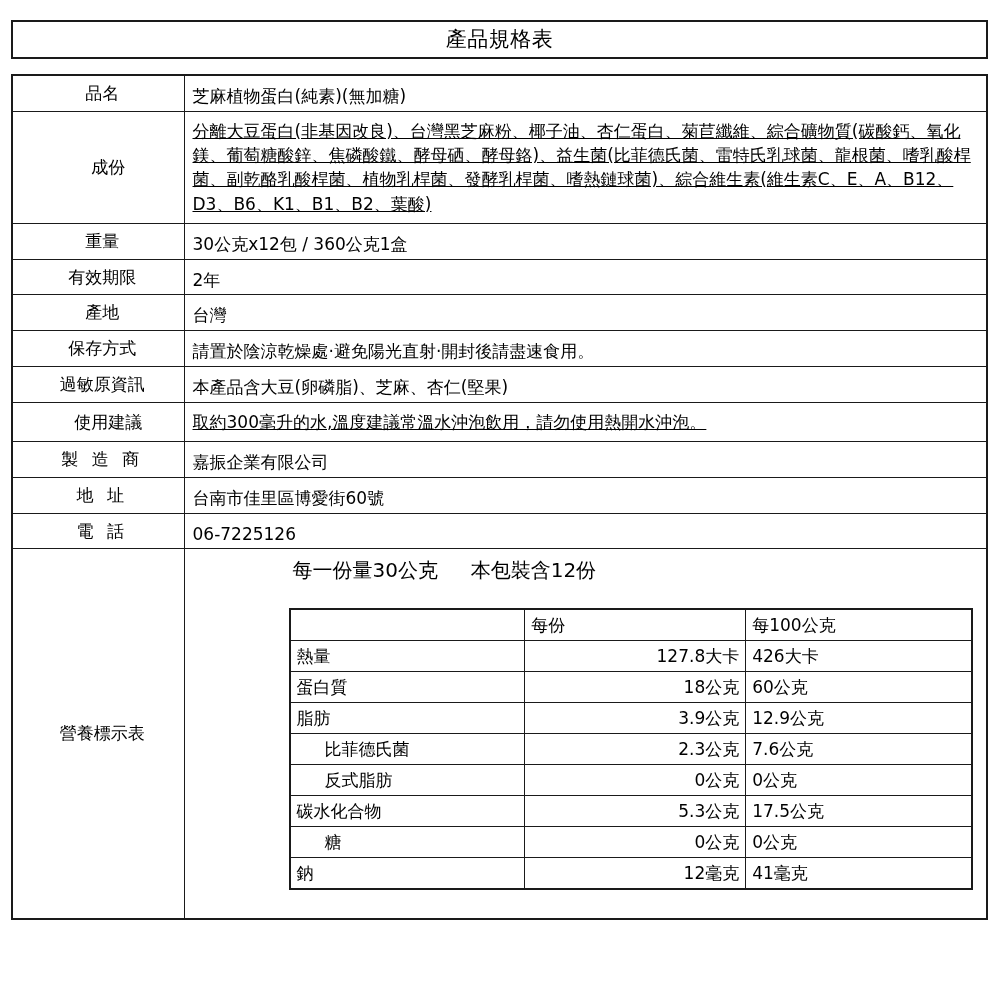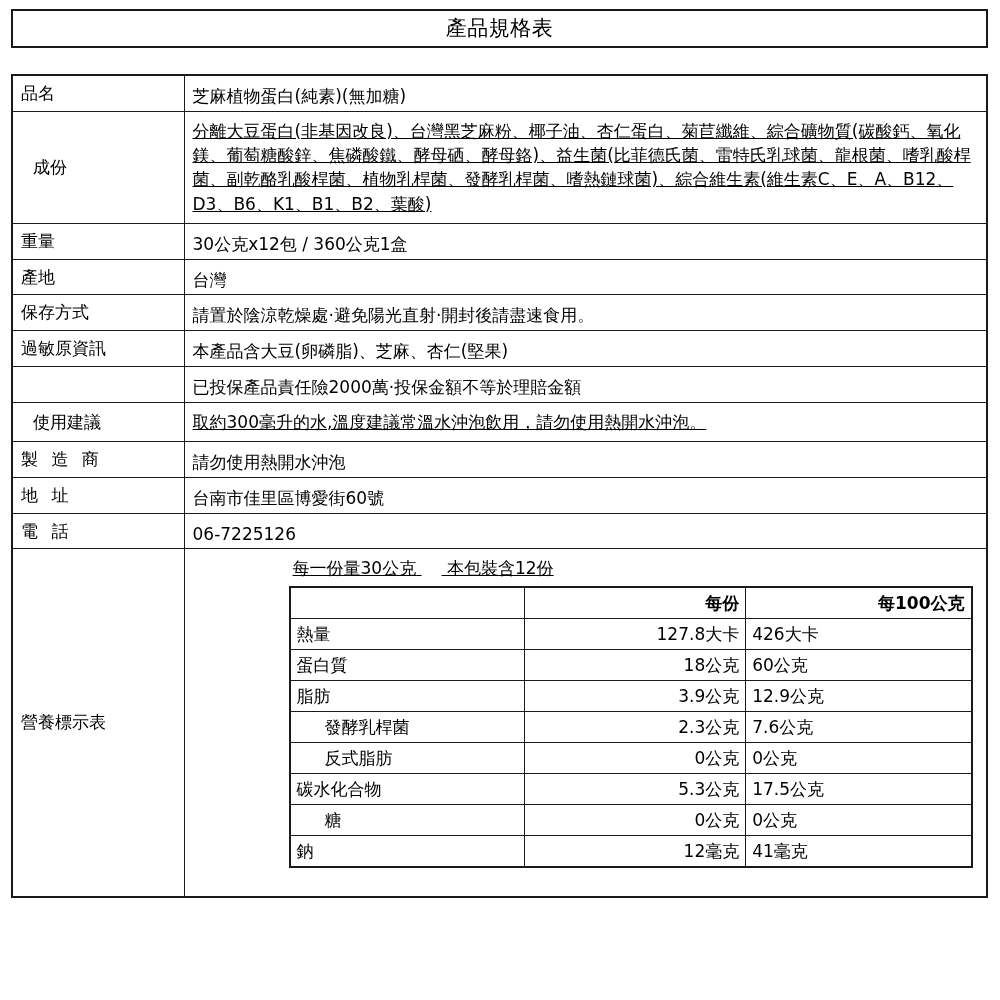--- a/index.html
+++ b/index.html
@@ -19,21 +19,21 @@
     position: relative;
     width: 1000px;
     height: 1000px;
     box-sizing: border-box;
   }
 
   
   .title-box {
     position: absolute;
     left: 11px;
-    top: 9px;
+    top: 20px;
     width: 977px;
     height: 39px;
     border: 2px solid #1a1a1a;
     box-sizing: border-box;
     display: flex;
     align-items: center;
     justify-content: center;
     background: #fff;
   }
   .title-text {
@@ -61,20 +61,21 @@
     vertical-align: middle;
     font-size: 17px;
     line-height: 1.34;
   }
   .col-label { width: 172px; }
   .col-value { width: auto; }
 
   .cell-label {
     padding: 3px 0 3px 8px;
     white-space: nowrap;
+    text-align: center;
   }
   .cell-label.spaced {
     letter-spacing: 4px;
   }
   .cell-value {
     padding: 9px 6px 3px 8px;
   }
   .cell-value.multiline {
     padding-top: 7px;
     padding-bottom: 7px;
@@ -83,24 +84,23 @@
   }
 
   
   .row-tall .cell-label { vertical-align: middle; margin-left: 12px; }
 
   
   .nutri-wrap {
     padding: 6px 0 28px 0;
   }
   .nutri-serving {
-    font-size: 17px;
-    padding: 2px 0 6px 108px;
+    font-size: 20px;
+    padding: 2px 0 24px 108px;
     white-space: nowrap;
-    text-decoration: underline;
   }
   .nutri-serving .gap { display: inline-block; width: 20px; }
 
   .nutri-table {
     border-collapse: collapse;
     table-layout: fixed;
     margin-left: 104px;
     width: 684px;
     background: #fff;
     border: 2px solid #1a1a1a;
@@ -110,21 +110,21 @@
     font-size: 17px;
     height: 30px;
     padding: 0 6px;
     line-height: 1.2;
   }
   .nutri-table .nc-name  { width: 200px; text-align: left; }
   .nutri-table .nc-per   { width: 188px; text-align: right; }
   .nutri-table .nc-p100  { width: 192px; text-align: left; }
 
   .nutri-table td.indent { padding-left: 34px; }
-  .nutri-table td.head   { text-align: right; font-weight: bold; }
+  .nutri-table td.head   { text-align: left; }
   .nutri-table td.blank  { }
 </style>
 </head>
 <body>
 
 <div class="page">
 
   <div class="title-box">
     <div class="title-text">產品規格表</div>
   </div>
@@ -156,20 +156,28 @@
 
       <tr>
         <td>
           <div class="cell-label">重量</div>
         </td>
         <td>
           <div class="cell-value">30公克x12包 / 360公克1盒</div>
         </td>
       </tr>
 
+      <tr>
+        <td>
+          <div class="cell-label">有效期限</div>
+        </td>
+        <td>
+          <div class="cell-value">2年</div>
+        </td>
+      </tr>
 
       <tr>
         <td>
           <div class="cell-label">產地</div>
         </td>
         <td>
           <div class="cell-value">台灣</div>
         </td>
       </tr>
 
@@ -184,44 +192,36 @@
 
       <tr>
         <td>
           <div class="cell-label">過敏原資訊</div>
         </td>
         <td>
           <div class="cell-value">本產品含大豆(卵磷脂)、芝麻、杏仁(堅果)</div>
         </td>
       </tr>
 
-      <tr>
-        <td>
-          <div class="cell-label"></div>
-        </td>
-        <td>
-          <div class="cell-value">已投保產品責任險2000萬‧投保金額不等於理賠金額</div>
-        </td>
-      </tr>
 
       <tr class="row-tall">
         <td>
           <div class="cell-label">使用建議</div>
         </td>
         <td>
           <div class="cell-value multiline">取約300毫升的水,溫度建議常溫水沖泡飲用，請勿使用熱開水沖泡。</div>
         </td>
       </tr>
 
       <tr>
         <td>
           <div class="cell-label spaced">製 造 商</div>
         </td>
         <td>
-          <div class="cell-value">請勿使用熱開水沖泡</div>
+          <div class="cell-value">嘉振企業有限公司</div>
         </td>
       </tr>
 
       <tr>
         <td>
           <div class="cell-label spaced">地 址</div>
         </td>
         <td>
           <div class="cell-value">台南市佳里區博愛街60號</div>
         </td>
@@ -275,21 +275,21 @@
                   <td class="nc-p100">60公克</td>
                 </tr>
 
                 <tr>
                   <td class="nc-name">脂肪</td>
                   <td class="nc-per">3.9公克</td>
                   <td class="nc-p100">12.9公克</td>
                 </tr>
 
                 <tr>
-                  <td class="nc-name indent">發酵乳桿菌</td>
+                  <td class="nc-name indent">比菲德氏菌</td>
                   <td class="nc-per">2.3公克</td>
                   <td class="nc-p100">7.6公克</td>
                 </tr>
 
                 <tr>
                   <td class="nc-name indent">反式脂肪</td>
                   <td class="nc-per">0公克</td>
                   <td class="nc-p100">0公克</td>
                 </tr>
 

